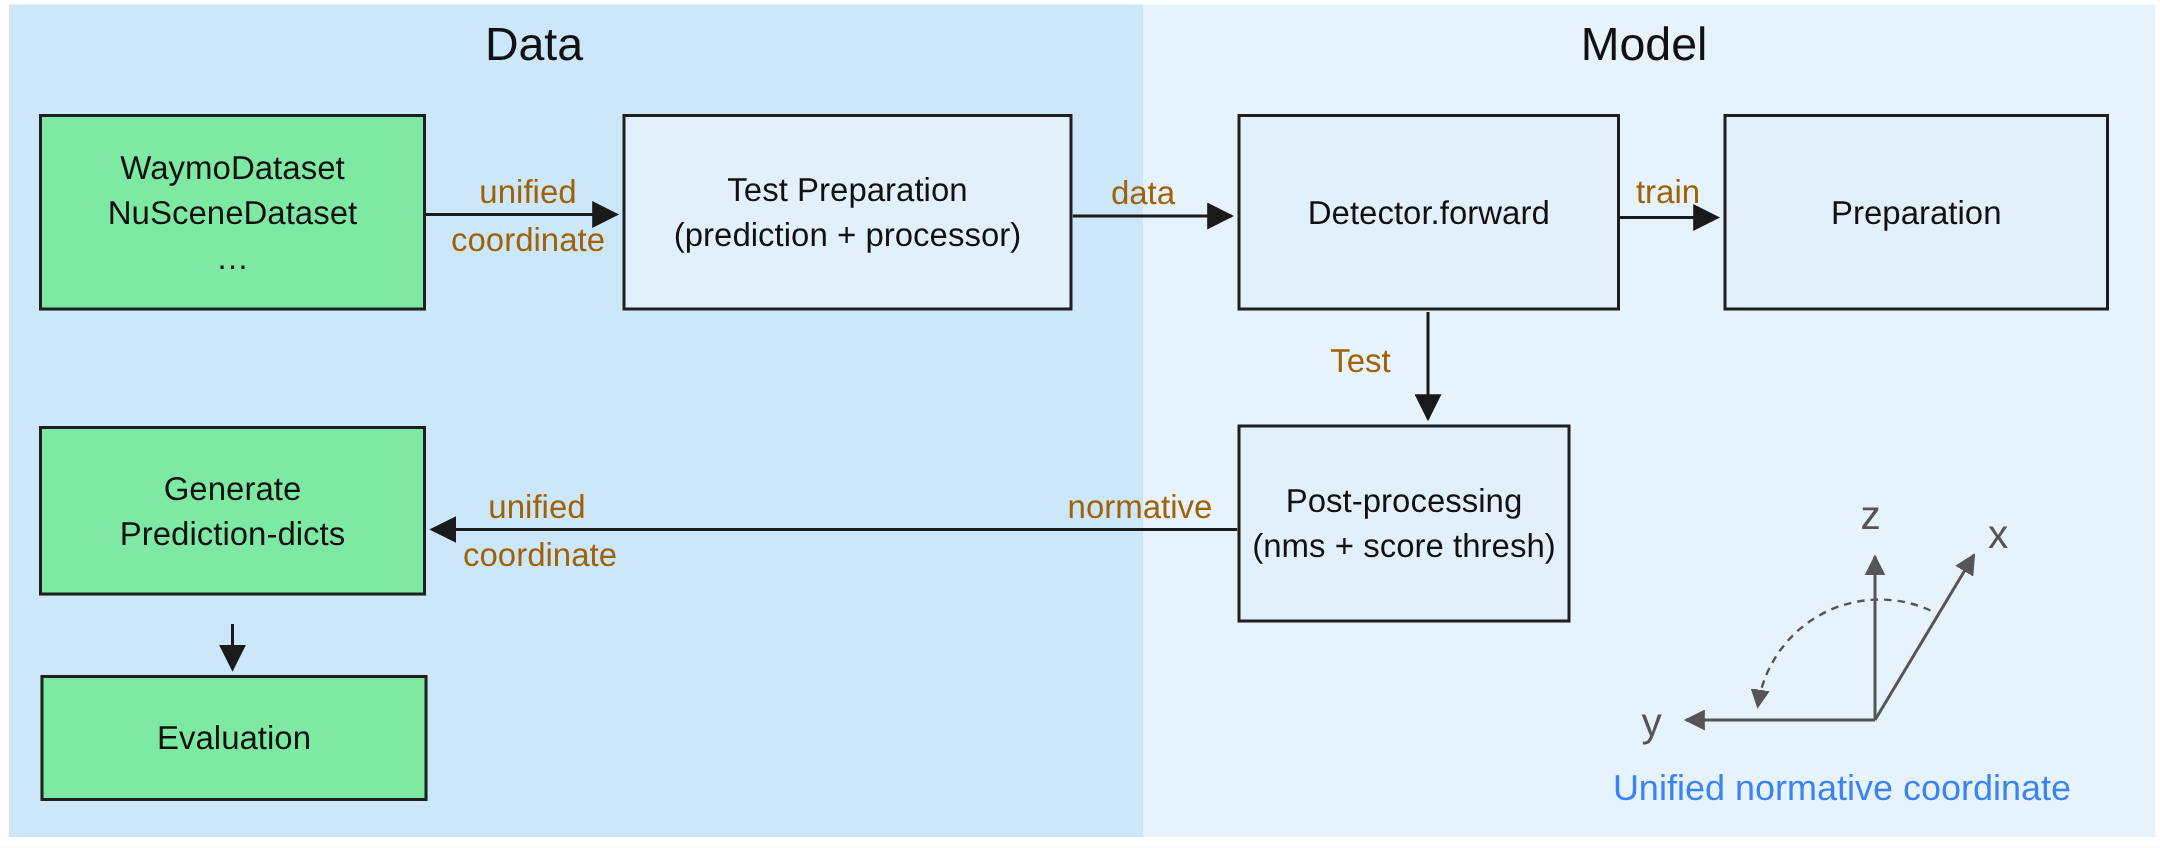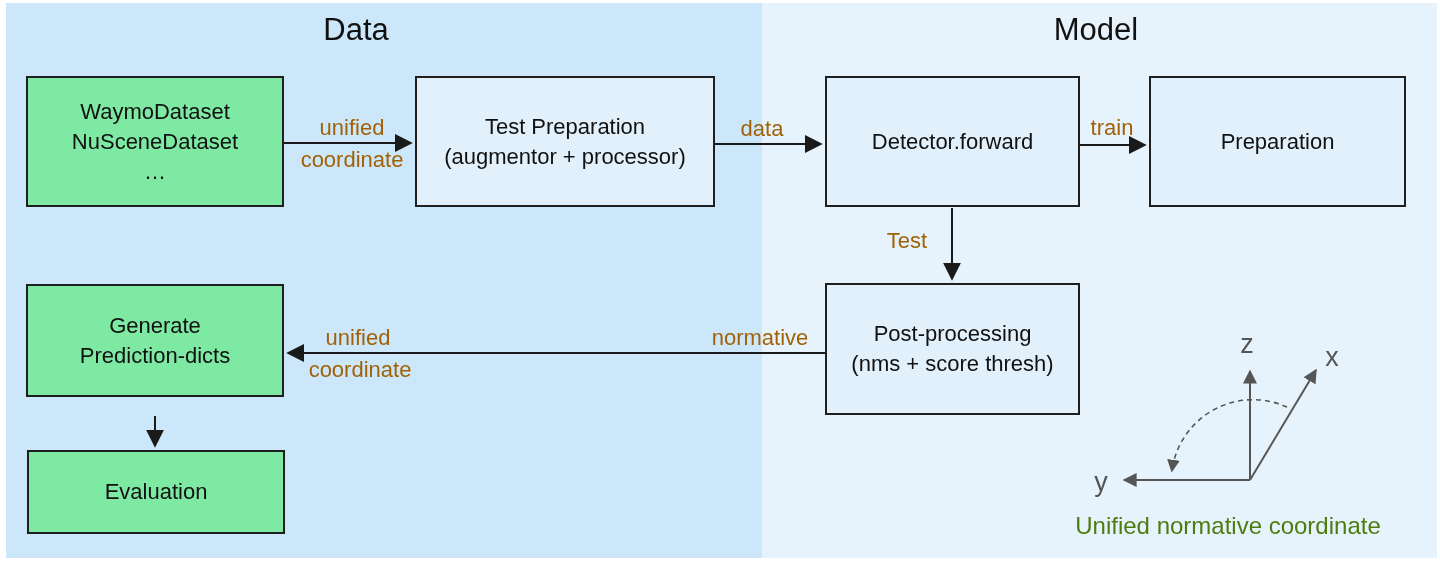--- a/index.html
+++ b/index.html
@@ -25,21 +25,21 @@
   .elabel{
     position:absolute;transform:translate(-50%,-50%);
     font-size:22px;color:#a16207;white-space:nowrap;
   }
   .axis-label{
     position:absolute;transform:translate(-50%,-50%);
     font-size:27px;color:#555;white-space:nowrap;
   }
   .coord-caption{
     position:absolute;transform:translate(-50%,-50%);
-    font-size:24px;color:#4d7c0f;white-space:nowrap;text-align:center;
+    font-size:24px;color:#3b82f6;white-space:nowrap;text-align:center;
   }
 </style>
 </head>
 <body>
 
 <div class="canvas">
 
   <div class="panel left"></div>
   <div class="panel right"></div>
 
@@ -77,32 +77,32 @@
   </svg>
 
   <div class="node green" style="left:26px;top:76px;width:258px;height:131px">
     <span>WaymoDataset</span>
     <span>NuSceneDataset</span>
     <span>…</span>
   </div>
 
   <div class="node blue" style="left:415px;top:76px;width:300px;height:131px">
     <span>Test Preparation</span>
-    <span>(augmentor + processor)</span>
+    <span>(prediction + processor)</span>
   </div>
 
   <div class="node blue" style="left:825px;top:76px;width:255px;height:131px">
     <span>Detector.forward</span>
   </div>
 
   <div class="node blue" style="left:1149px;top:76px;width:257px;height:131px">
     <span>Preparation</span>
   </div>
 
-  <div class="node blue" style="left:825px;top:283px;width:255px;height:132px">
+  <div class="node blue" style="left:825px;top:283px;width:222px;height:132px">
     <span>Post-processing</span>
     <span>(nms + score thresh)</span>
   </div>
 
   <div class="node green" style="left:26px;top:284px;width:258px;height:113px">
     <span>Generate</span>
     <span>Prediction-dicts</span>
   </div>
 
   <div class="node green" style="left:27px;top:450px;width:258px;height:84px">

